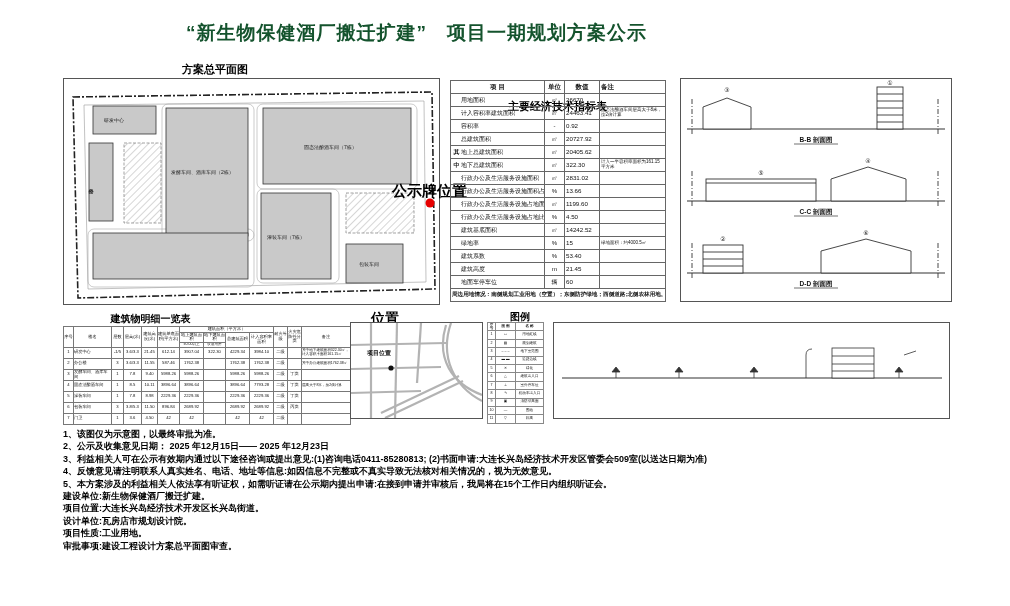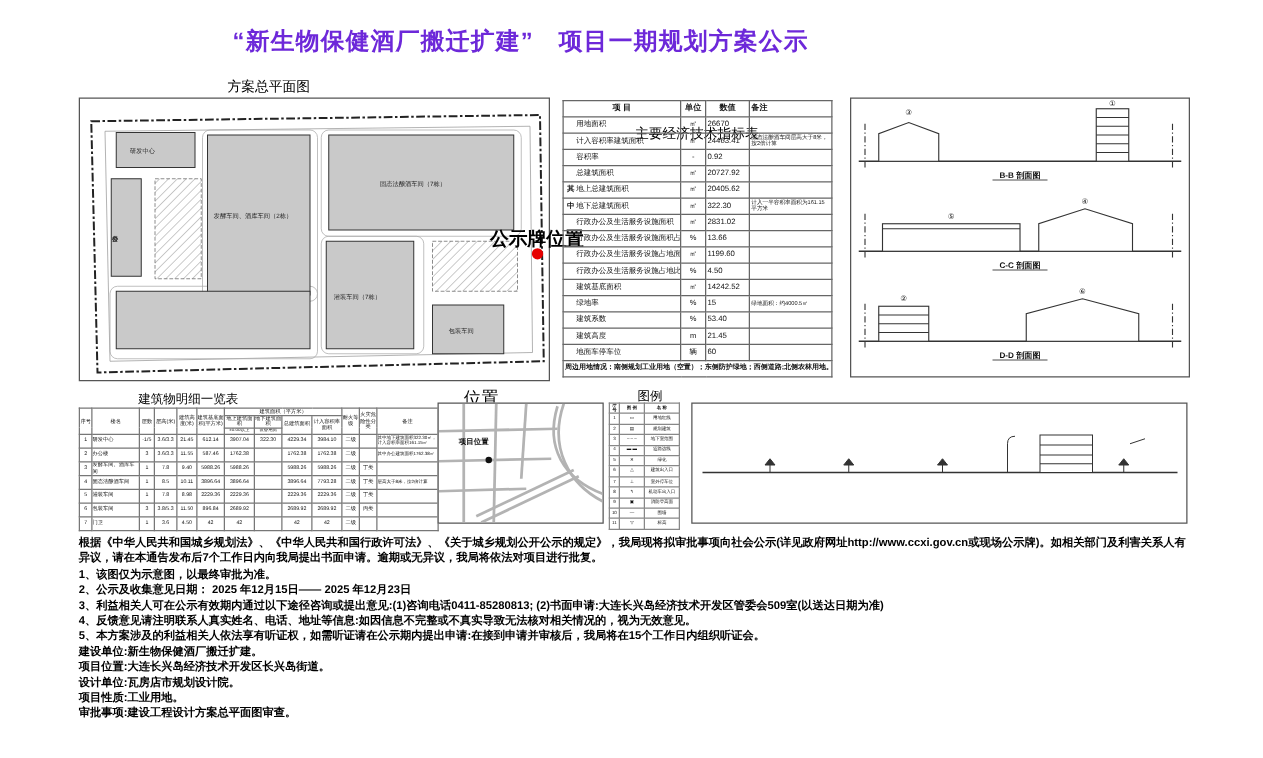--- a/index.html
+++ b/index.html
@@ -2,23 +2,23 @@
 <html><head>
 <meta charset="utf-8">
 <style>
   html,body{margin:0;padding:0;}
   body{
     width:1010px;height:606px;position:relative;background:#ffffff;
     font-family:"Liberation Sans","DejaVu Sans",sans-serif;color:#111;overflow:hidden;
   }
   .abs{position:absolute;}
   
-  #main-title{top:20px;left:0;width:833px;text-align:center;font-size:19px;font-weight:bold;color:#6d28d9;letter-spacing:1px;}
-  
-  .panel-title{font-size:11px;font-weight:normal;text-align:center;color:#000;}
+  #main-title{top:20px;left:0;width:833px;text-align:center;font-size:19px;font-weight:bold;color:#14532d;letter-spacing:1px;}
+  
+  .panel-title{font-size:11px;font-weight:bold;text-align:center;color:#000;}
   #sp-title{top:62px;left:100px;width:230px;}
   #econ-title{top:62px;left:450px;width:215px;margin-top:37px;}
   #sec-title{top:62px;left:690px;width:160px;margin-top:16px;}
   #bt-title{top:312px;left:63px;width:175px;font-size:10px;}
   #loc-title{top:310px;left:350px;width:70px;font-size:14px;}
   #leg-title{top:310px;left:487px;width:66px;font-size:10px;}
   
   .panel{border:1px solid #555;background:#fff;box-sizing:border-box;}
   #siteplan-panel{top:78px;left:63px;width:377px;height:227px;}
   #sections-panel{top:78px;left:680px;width:272px;height:224px;}
@@ -533,21 +533,20 @@
       <path d="M121,49 L125,44 L129,49 Z" fill="#333"></path>
       <path d="M196,49 L200,44 L204,49 Z" fill="#333"></path>
       <path d="M341,49 L345,44 L349,49 Z" fill="#333"></path>
       <line x1="350" y1="32" x2="362" y2="28"></line>
     </g>
   </svg>
 </div>
 
 <div id="notice" class="abs">
 
-<p>根据《中华人民共和国城乡规划法》、《中华人民共和国行政许可法》、《关于城乡规划公开公示的规定》，我局现将拟审批事项向社会公示(详见政府网址http://www.ccxi.gov.cn或现场公示牌)。如相关部门及利害关系人有异议，请在本通告发布后7个工作日内向我局提出书面申请。逾期或无异议，我局将依法对项目进行批复。</p>
     <p>1、该图仅为示意图，以最终审批为准。</p>
     <p>2、公示及收集意见日期：  2025 年12月15日——  2025 年12月23日</p>
     <p>3、利益相关人可在公示有效期内通过以下途径咨询或提出意见:(1)咨询电话0411-85280813; (2)书面申请:大连长兴岛经济技术开发区管委会509室(以送达日期为准)</p>
     <p>4、反馈意见请注明联系人真实姓名、电话、地址等信息:如因信息不完整或不真实导致无法核对相关情况的，视为无效意见。</p>
     <p>5、本方案涉及的利益相关人依法享有听证权，如需听证请在公示期内提出申请:在接到申请并审核后，我局将在15个工作日内组织听证会。</p>
     <p>建设单位:新生物保健酒厂搬迁扩建。</p>
     <p>项目位置:大连长兴岛经济技术开发区长兴岛街道。</p>
     <p>设计单位:瓦房店市规划设计院。</p>
     <p>项目性质:工业用地。</p>
     <p>审批事项:建设工程设计方案总平面图审查。</p>

